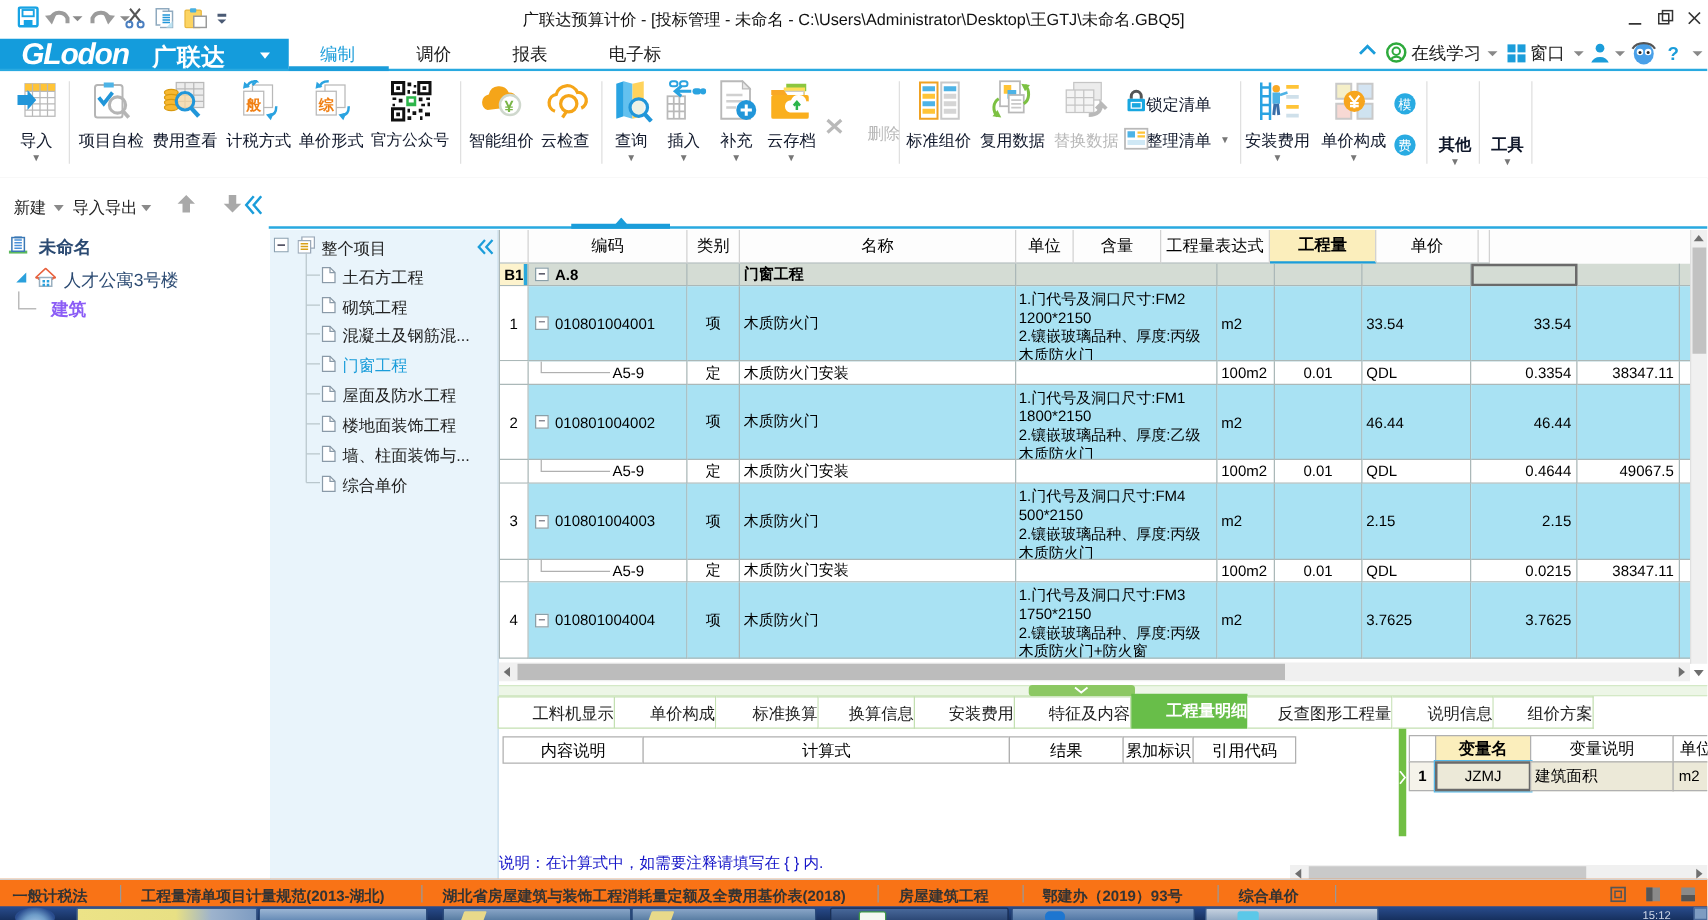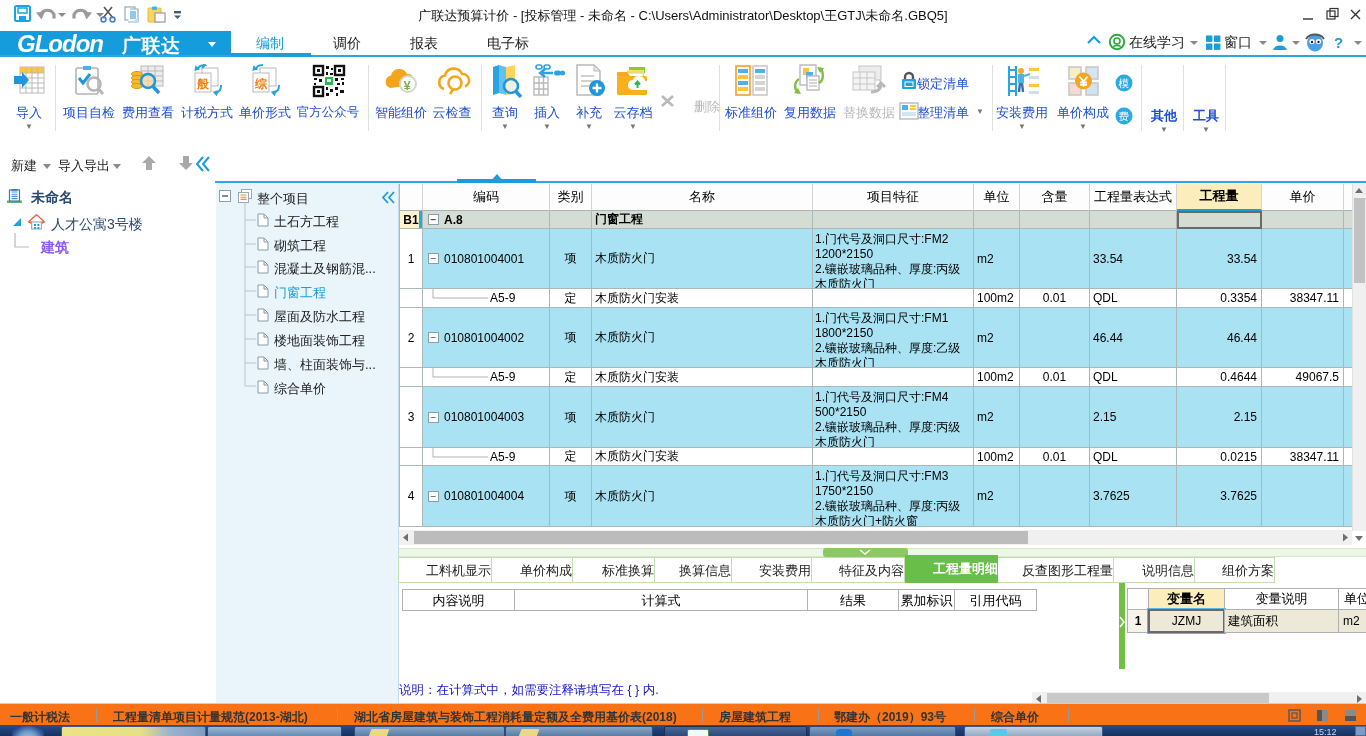--- a/index.html
+++ b/index.html
@@ -11,21 +11,21 @@
 
 #menubar{left:0;top:31px;width:1366px;height:26px;background:#fff;}
 #logo{left:0;top:31px;width:231px;height:26px;background:#149cdc;color:#fff;}
 #logo .gl{position:absolute;left:17px;top:-1px;font-size:24px;font-weight:bold;font-style:italic;letter-spacing:-1px;}
 #logo .cn{position:absolute;left:122px;top:2px;font-size:19px;font-weight:bold;letter-spacing:0.5px;}
 #blueline{left:0;top:55px;width:1366px;height:2px;background:#29a9e0;}
 .mtab{position:absolute;top:35px;font-size:14px;color:#222;}
 
 #ribbon{left:0;top:57px;width:1366px;height:85px;background:#fff;border-bottom:1px solid #e3e3e3;}
 .rsep{position:absolute;top:65px;width:1px;height:66px;background:#e0e0e0;}
-.rlabel{position:absolute;top:104px;font-size:13px;color:#1d4ed8;text-align:center;}
+.rlabel{position:absolute;top:104px;font-size:13px;color:#0f172a;text-align:center;}
 .rlabel.gray{color:#b8b8b8;}
 .rarrow{position:absolute;top:122px;font-size:8px;color:#777;text-align:center;}
 .ricon{position:absolute;top:64px;}
 
 #navrow{left:0;top:142px;width:1366px;height:42px;background:#fff;}
 .ptab{position:absolute;top:149px;height:29px;line-height:29px;font-size:14px;color:#222;text-align:right;border-right:2px solid #d946ef;margin-top:41px;}
 #cyanline{left:215px;top:181px;width:1151px;height:2px;background:#29a9e0;}
 
 #panel1{left:0;top:184px;width:216px;height:519px;background:#fff;border-right:1px solid #e4e4e4;}
 #panel2{left:216px;top:184px;width:183px;height:519px;background:#e9f4fb;border-right:1px solid #c6dcea;box-sizing:border-box;}
@@ -477,21 +477,20 @@
 <div class="abs t13" style="left:274px;top:356px;">墙、柱面装饰与...</div>
 <div class="abs t13" style="left:274px;top:380px;">综合单价</div>
 </div>
 
 <div class="abs" id="tablewrap">
 <div class="trow hdr" style="top:0;height:27px;">
  <div class="c0"></div>
       <div class="c1">编码</div>
       <div class="c2">类别</div>
       <div class="c3">名称</div>
-      <div class="c4">项目特征</div>
       <div class="c5">单位</div>
       <div class="c6">含量</div>
       <div class="c7">工程量表达式</div>
       <div class="c8" style="background:#fbeebc;font-weight:bold;border-bottom:2px solid #1b9dda;line-height:23px;">工程量</div>
       <div class="c9">单价</div>
       <div class="c10"></div>
 </div>
 <div class="trow grayrow" style="top:27px;height:18px;font-size:12px;">
  <div class="c0 vc cen" style="background:#fdf3cd;box-shadow:inset -3px 0 0 #29a8dc;">B1</div>
  <div class="c1 vc" style="padding-left:5px;"><span class="minus">−</span>A.8</div>

